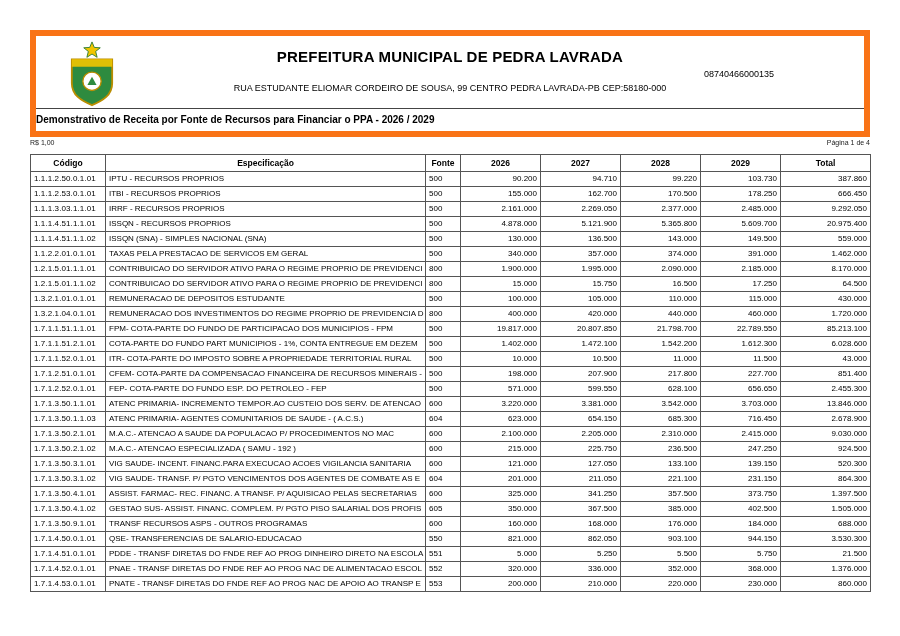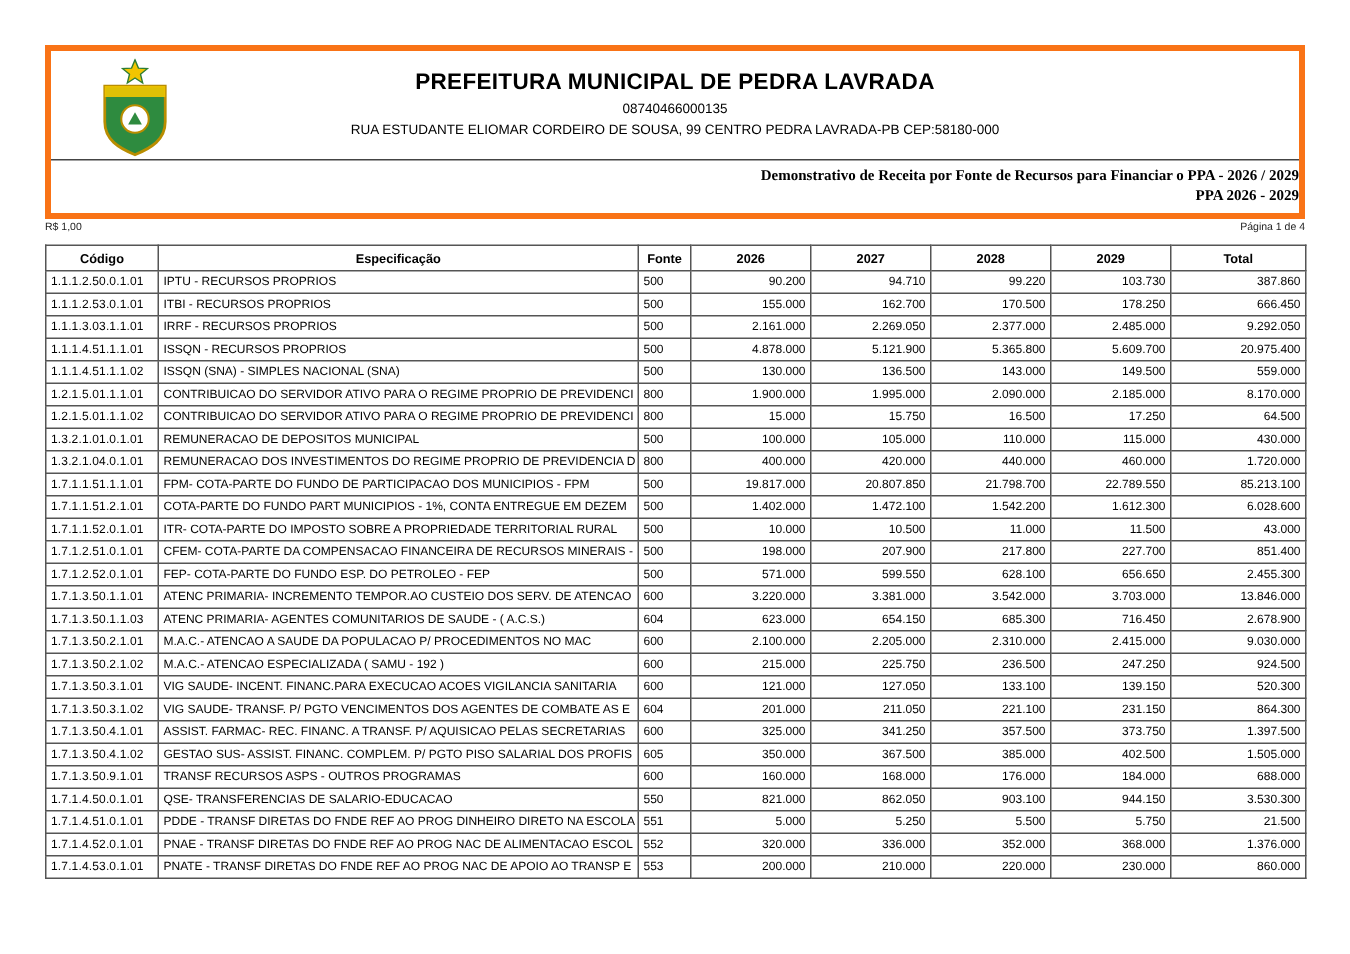--- a/index.html
+++ b/index.html
@@ -10,21 +10,21 @@
     width: 900px;
     height: 636px;
     overflow: hidden;
   }
   .page {
     width: 840px;
     margin: 30px auto 0 auto;
   }
   
   .header-box {
-    border: 4px solid #f97316;
+    border: 6px solid #f97316;
   }
   .header-top {
     position: relative;
     text-align: center;
     padding: 8px 90px 10px 90px;
     min-height: 72px;
   }
   .logo {
     position: absolute;
     left: 28px;
@@ -34,32 +34,32 @@
   }
   .muni-title {
     font-size: 15px;
     font-weight: bold;
     letter-spacing: 0.2px;
     margin-top: 4px;
   }
   .cnpj {
     font-size: 9px;
     margin-top: 4px;
+    text-align: right;
   }
   .address {
     font-size: 9px;
     margin-top: 4px;
   }
   .header-divider {
     border-top: 1px solid #444;
   }
   .report-block {
-    text-align: right;
+    text-align: left;
     padding: 5px 0 6px 0;
-    font-family: Liberation Serif, serif;
   }
   .report-title {
     font-size: 10px;
     font-weight: bold;
   }
   .report-subtitle {
     font-size: 10px;
     font-weight: bold;
     margin-top: 2px;
   }
@@ -113,21 +113,20 @@
           <path d="M25 48 l5 -9 l5 9 z" fill="#2e8b3f"></path>
         </svg>
       </div>
       <div class="muni-title">PREFEITURA MUNICIPAL DE PEDRA LAVRADA</div>
       <div class="cnpj">08740466000135</div>
       <div class="address">RUA ESTUDANTE ELIOMAR CORDEIRO DE SOUSA, 99 CENTRO  PEDRA LAVRADA-PB  CEP:58180-000</div>
     </div>
     <div class="header-divider"></div>
     <div class="report-block">
       <div class="report-title">Demonstrativo de Receita por Fonte de Recursos para Financiar o PPA  - 2026 / 2029</div>
-      <div class="report-subtitle">PPA 2026 - 2029</div>
     </div>
   </div>
 
   <div class="meta-row">
     <span>R$ 1,00</span>
     <span>Página 1 de 4</span>
   </div>
 
   <table>
     <colgroup>
@@ -197,20 +196,30 @@
           <td class="code">1.1.1.4.51.1.1.02</td>
           <td>ISSQN (SNA) - SIMPLES NACIONAL (SNA)</td>
           <td class="ctr">500</td>
           <td class="num">130.000</td>
           <td class="num">136.500</td>
           <td class="num">143.000</td>
           <td class="num">149.500</td>
           <td class="num">559.000</td>
         </tr>
         <tr>
+          <td class="code">1.1.2.2.01.0.1.01</td>
+          <td>TAXAS PELA PRESTACAO DE SERVICOS EM GERAL</td>
+          <td class="ctr">500</td>
+          <td class="num">340.000</td>
+          <td class="num">357.000</td>
+          <td class="num">374.000</td>
+          <td class="num">391.000</td>
+          <td class="num">1.462.000</td>
+        </tr>
+        <tr>
           <td class="code">1.2.1.5.01.1.1.01</td>
           <td>CONTRIBUICAO DO SERVIDOR ATIVO PARA O REGIME PROPRIO DE PREVIDENCI</td>
           <td class="ctr">800</td>
           <td class="num">1.900.000</td>
           <td class="num">1.995.000</td>
           <td class="num">2.090.000</td>
           <td class="num">2.185.000</td>
           <td class="num">8.170.000</td>
         </tr>
         <tr>
@@ -218,21 +227,21 @@
           <td>CONTRIBUICAO DO SERVIDOR ATIVO PARA O REGIME PROPRIO DE PREVIDENCI</td>
           <td class="ctr">800</td>
           <td class="num">15.000</td>
           <td class="num">15.750</td>
           <td class="num">16.500</td>
           <td class="num">17.250</td>
           <td class="num">64.500</td>
         </tr>
         <tr>
           <td class="code">1.3.2.1.01.0.1.01</td>
-          <td>REMUNERACAO DE DEPOSITOS MUNICIPAL</td>
+          <td>REMUNERACAO DE DEPOSITOS ESTUDANTE</td>
           <td class="ctr">500</td>
           <td class="num">100.000</td>
           <td class="num">105.000</td>
           <td class="num">110.000</td>
           <td class="num">115.000</td>
           <td class="num">430.000</td>
         </tr>
         <tr>
           <td class="code">1.3.2.1.04.0.1.01</td>
           <td>REMUNERACAO DOS INVESTIMENTOS DO REGIME PROPRIO DE PREVIDENCIA D</td>

